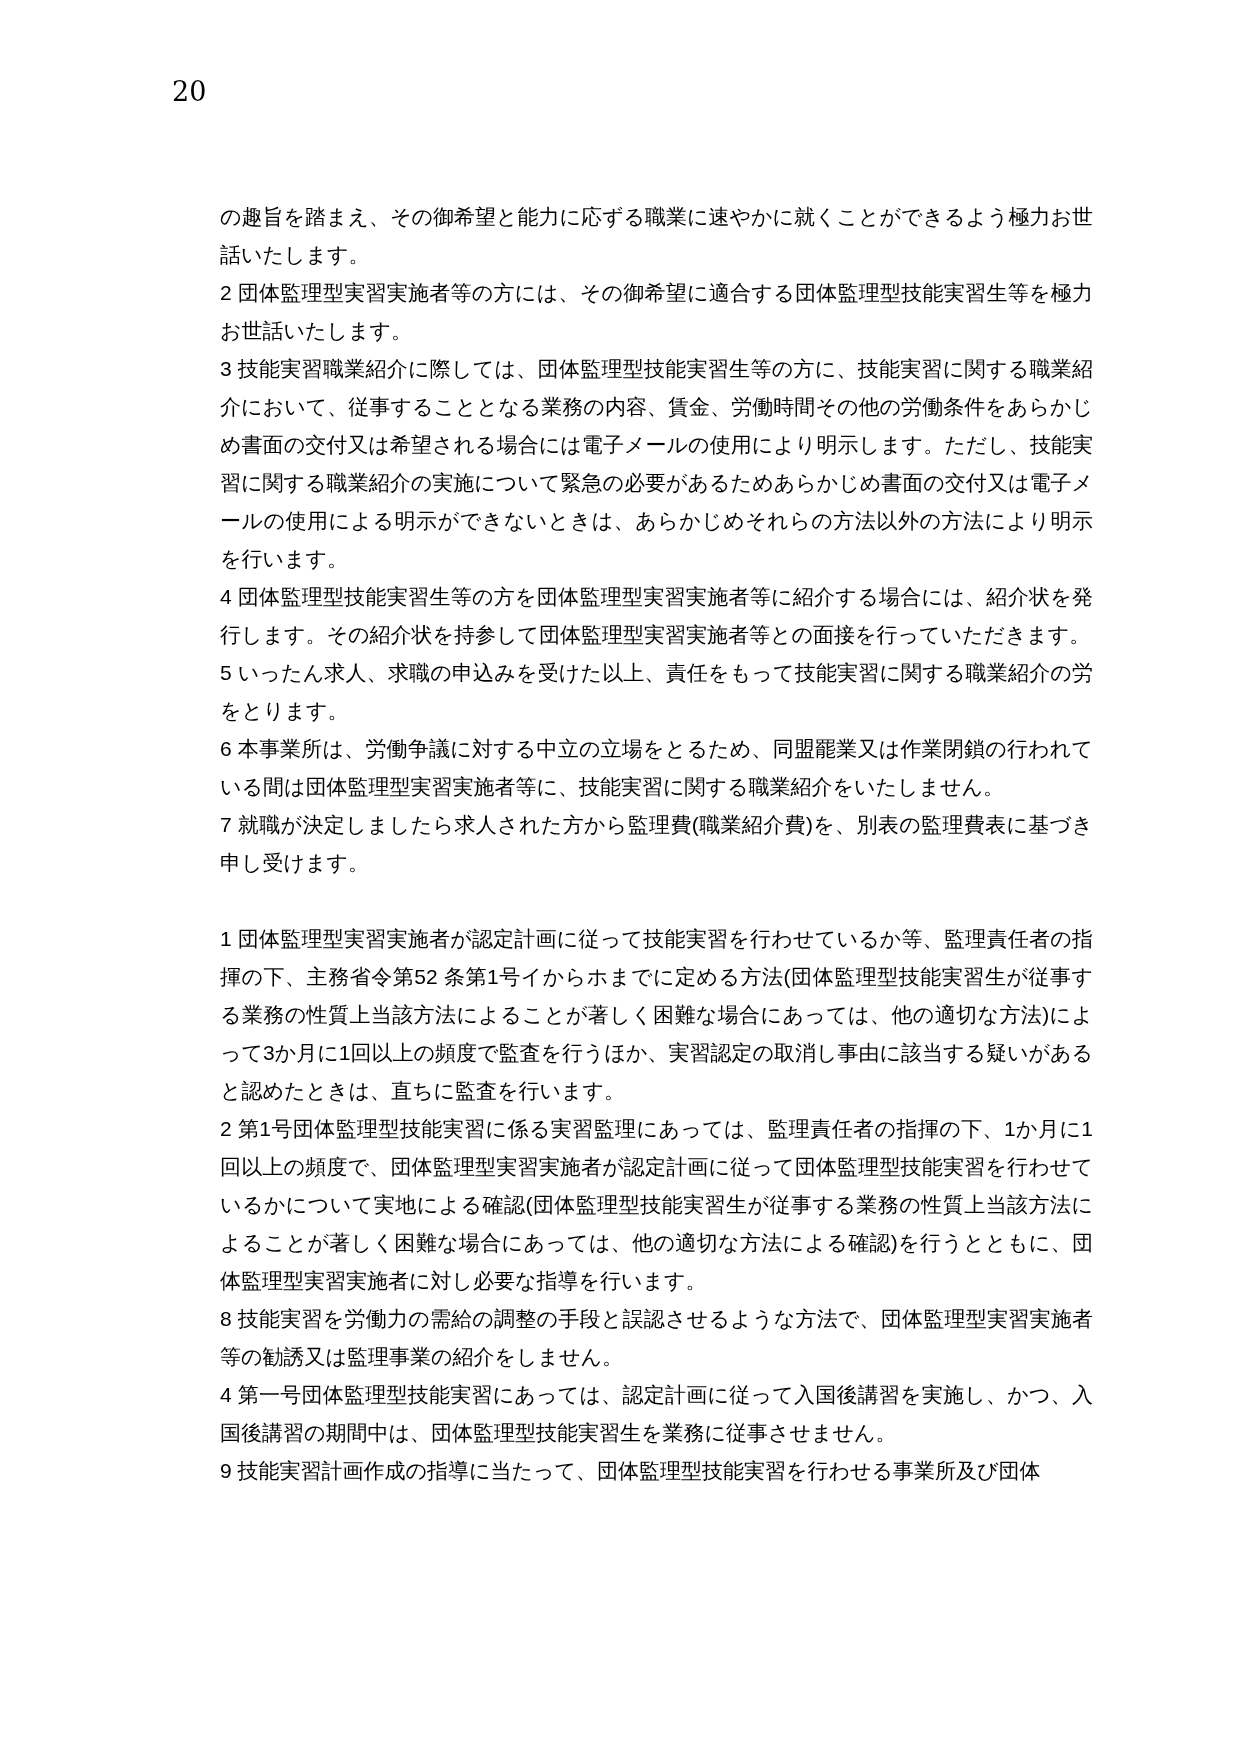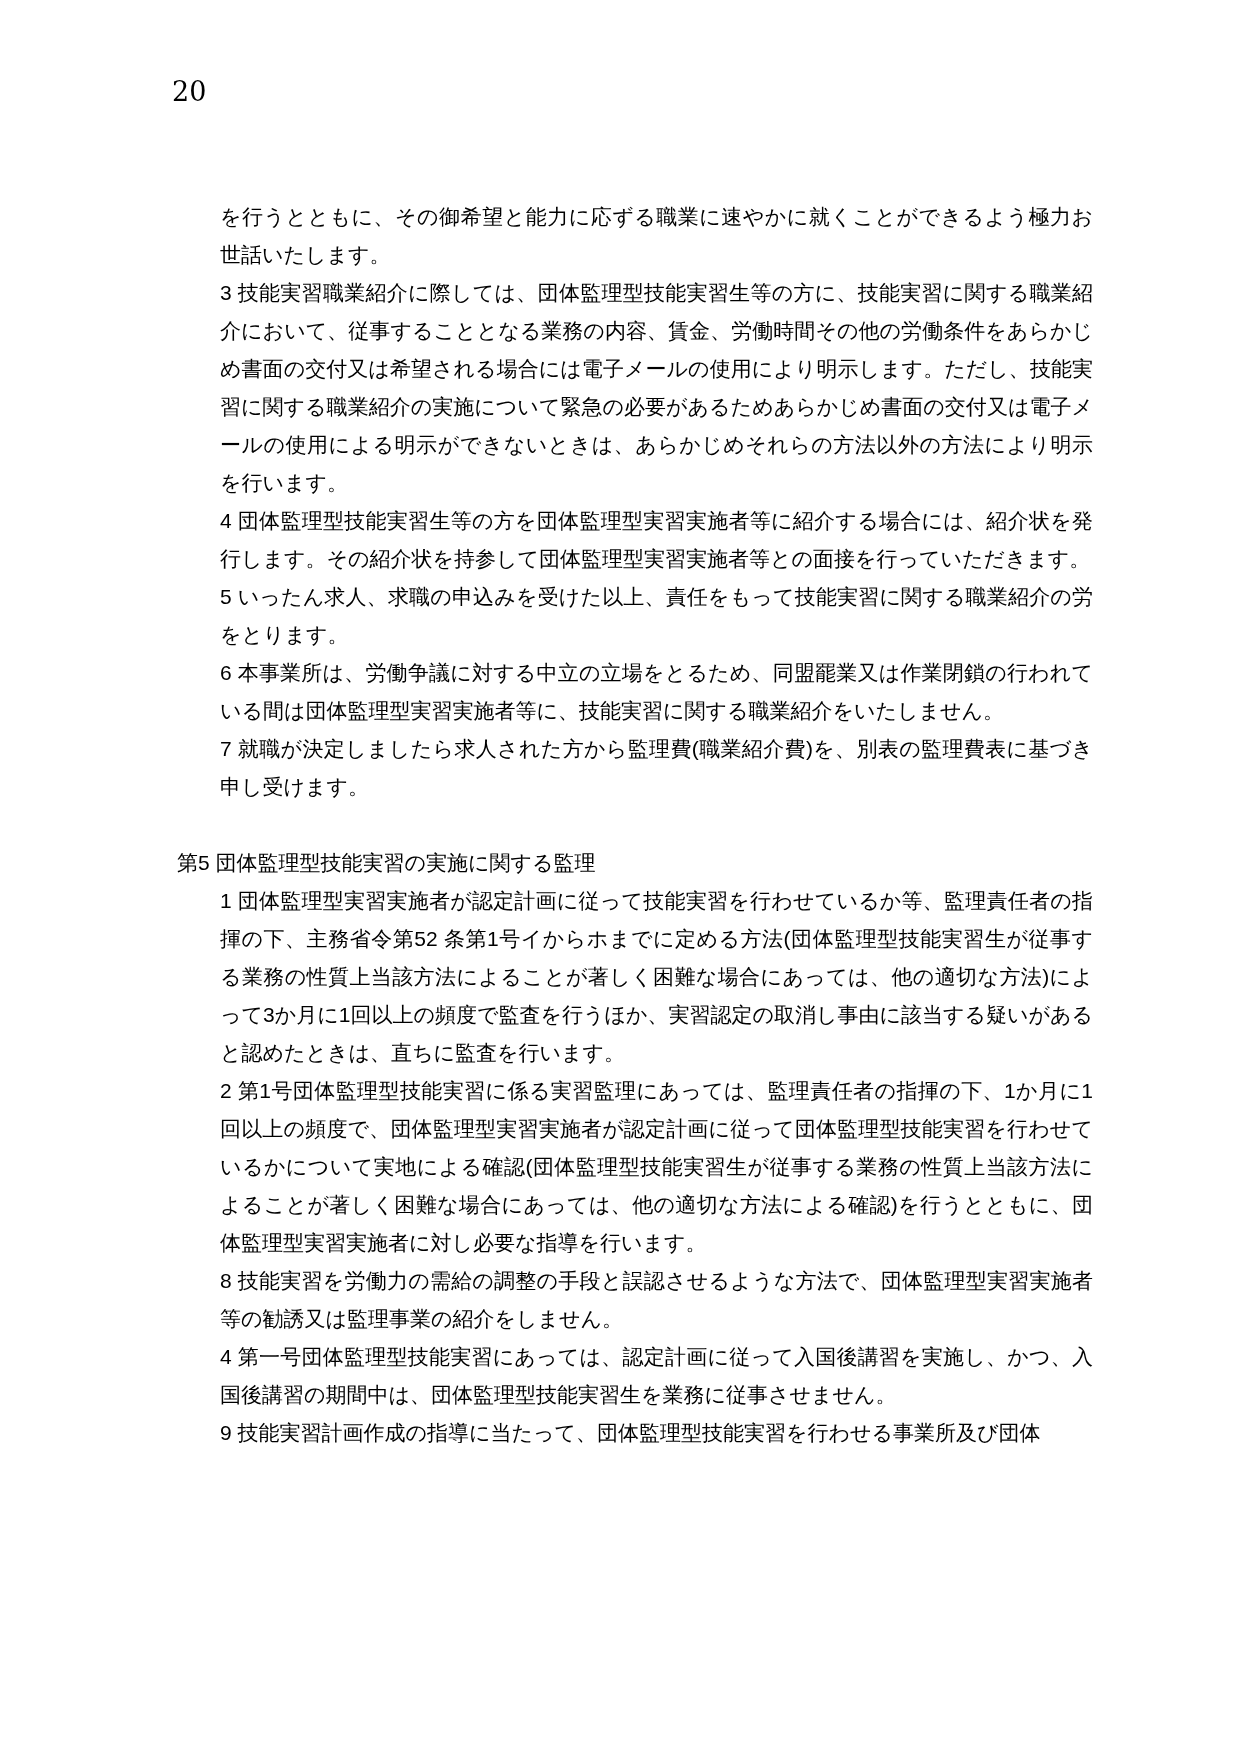--- a/index.html
+++ b/index.html
@@ -60,30 +60,30 @@
 </head>
 <body>
 
 <div class="page">
 
   <div class="page-number">20</div>
 
   <div class="doc-body">
 
     <div class="section">
-      <p class="paragraph">を行うとともに、その御希望と能力に応ずる職業に速やかに就くことができるよう極力お世話いたします。</p>
+      <p class="paragraph">の趣旨を踏まえ、その御希望と能力に応ずる職業に速やかに就くことができるよう極力お世話いたします。</p>
+      <p class="paragraph">2 団体監理型実習実施者等の方には、その御希望に適合する団体監理型技能実習生等を極力お世話いたします。</p>
       <p class="paragraph">3 技能実習職業紹介に際しては、団体監理型技能実習生等の方に、技能実習に関する職業紹介において、従事することとなる業務の内容、賃金、労働時間その他の労働条件をあらかじめ書面の交付又は希望される場合には電子メールの使用により明示します。ただし、技能実習に関する職業紹介の実施について緊急の必要があるためあらかじめ書面の交付又は電子メールの使用による明示ができないときは、あらかじめそれらの方法以外の方法により明示を行います。</p>
       <p class="paragraph">4 団体監理型技能実習生等の方を団体監理型実習実施者等に紹介する場合には、紹介状を発行します。その紹介状を持参して団体監理型実習実施者等との面接を行っていただきます。</p>
       <p class="paragraph">5 いったん求人、求職の申込みを受けた以上、責任をもって技能実習に関する職業紹介の労をとります。</p>
       <p class="paragraph">6 本事業所は、労働争議に対する中立の立場をとるため、同盟罷業又は作業閉鎖の行われている間は団体監理型実習実施者等に、技能実習に関する職業紹介をいたしません。</p>
       <p class="paragraph">7 就職が決定しましたら求人された方から監理費(職業紹介費)を、別表の監理費表に基づき申し受けます。</p>
     </div>
 
     <div class="section">
-      <h2 class="section-heading">第5 団体監理型技能実習の実施に関する監理</h2>
       <p class="paragraph">1 団体監理型実習実施者が認定計画に従って技能実習を行わせているか等、監理責任者の指揮の下、主務省令第52 条第1号イからホまでに定める方法(団体監理型技能実習生が従事する業務の性質上当該方法によることが著しく困難な場合にあっては、他の適切な方法)によって3か月に1回以上の頻度で監査を行うほか、実習認定の取消し事由に該当する疑いがあると認めたときは、直ちに監査を行います。</p>
       <p class="paragraph">2 第1号団体監理型技能実習に係る実習監理にあっては、監理責任者の指揮の下、1か月に1回以上の頻度で、団体監理型実習実施者が認定計画に従って団体監理型技能実習を行わせているかについて実地による確認(団体監理型技能実習生が従事する業務の性質上当該方法によることが著しく困難な場合にあっては、他の適切な方法による確認)を行うとともに、団体監理型実習実施者に対し必要な指導を行います。</p>
       <p class="paragraph">8 技能実習を労働力の需給の調整の手段と誤認させるような方法で、団体監理型実習実施者等の勧誘又は監理事業の紹介をしません。</p>
       <p class="paragraph">4 第一号団体監理型技能実習にあっては、認定計画に従って入国後講習を実施し、かつ、入国後講習の期間中は、団体監理型技能実習生を業務に従事させません。</p>
       <p class="paragraph">9 技能実習計画作成の指導に当たって、団体監理型技能実習を行わせる事業所及び団体</p>
     </div>
 
   </div>
 </div>
 

